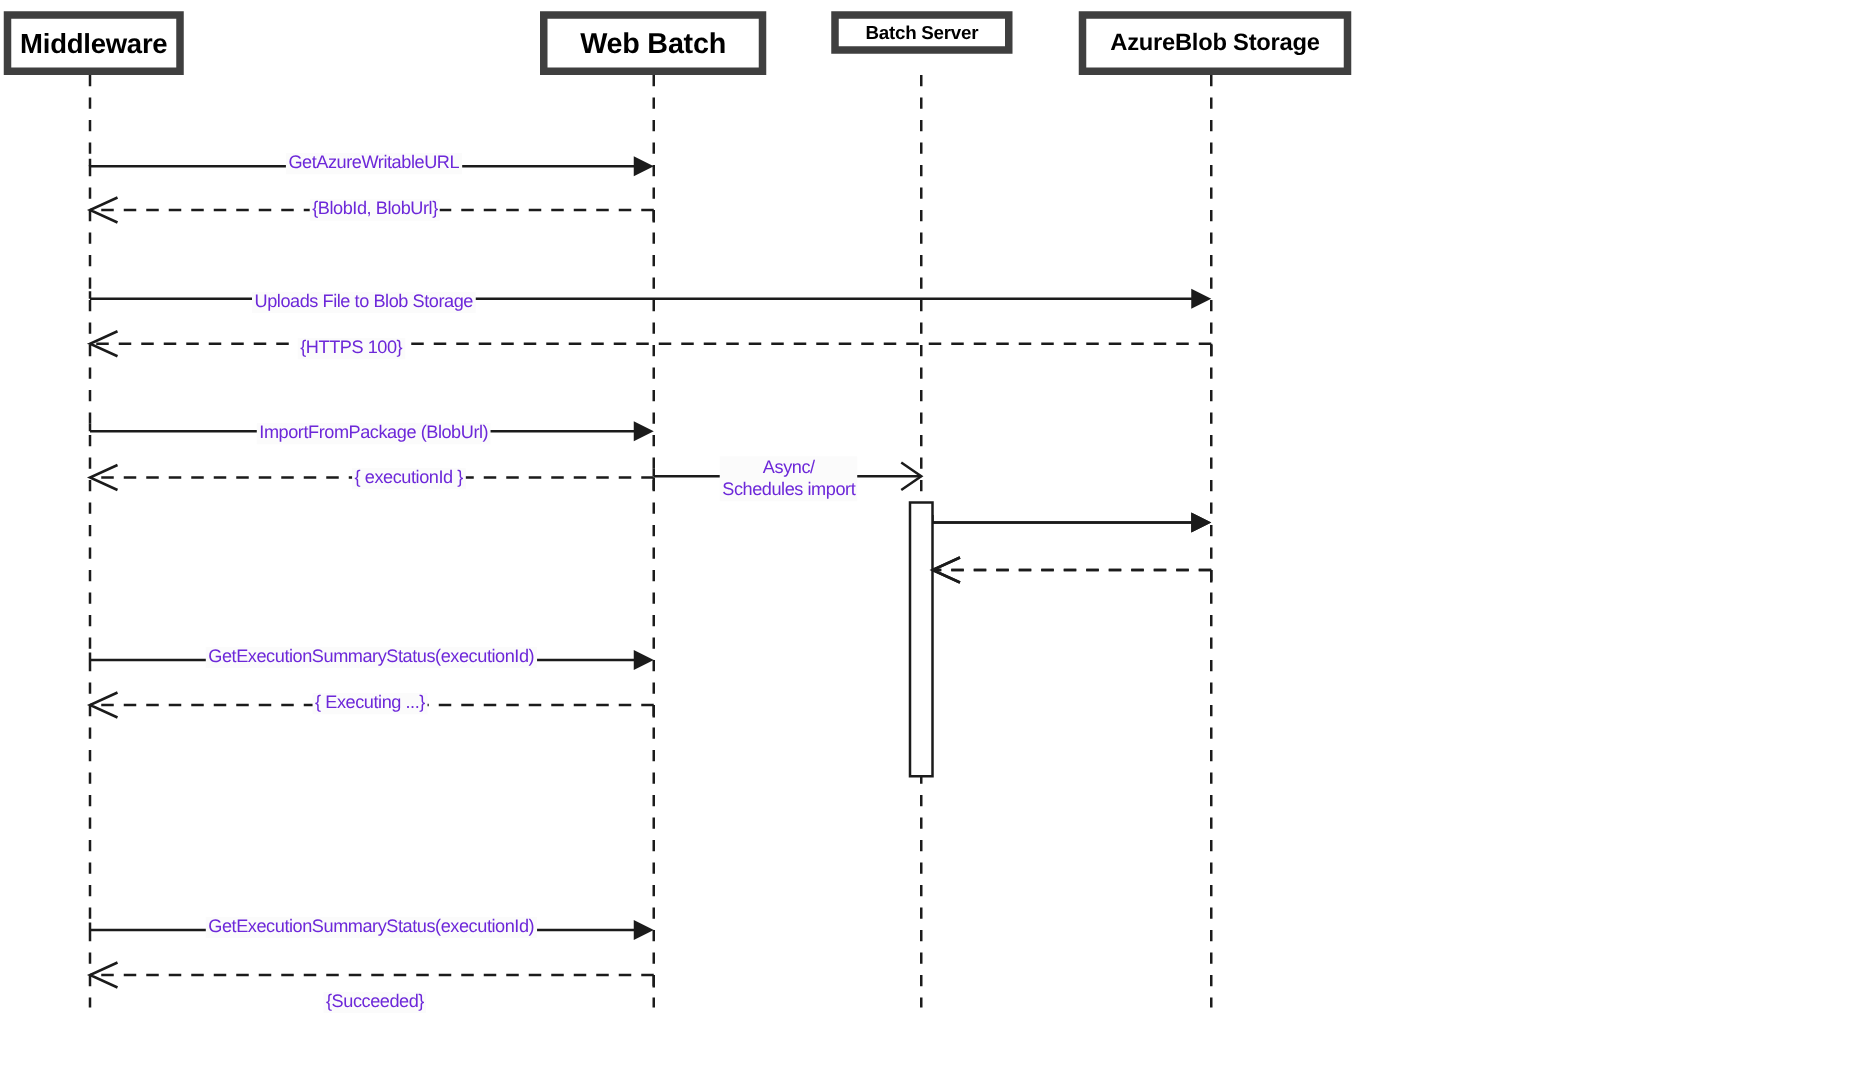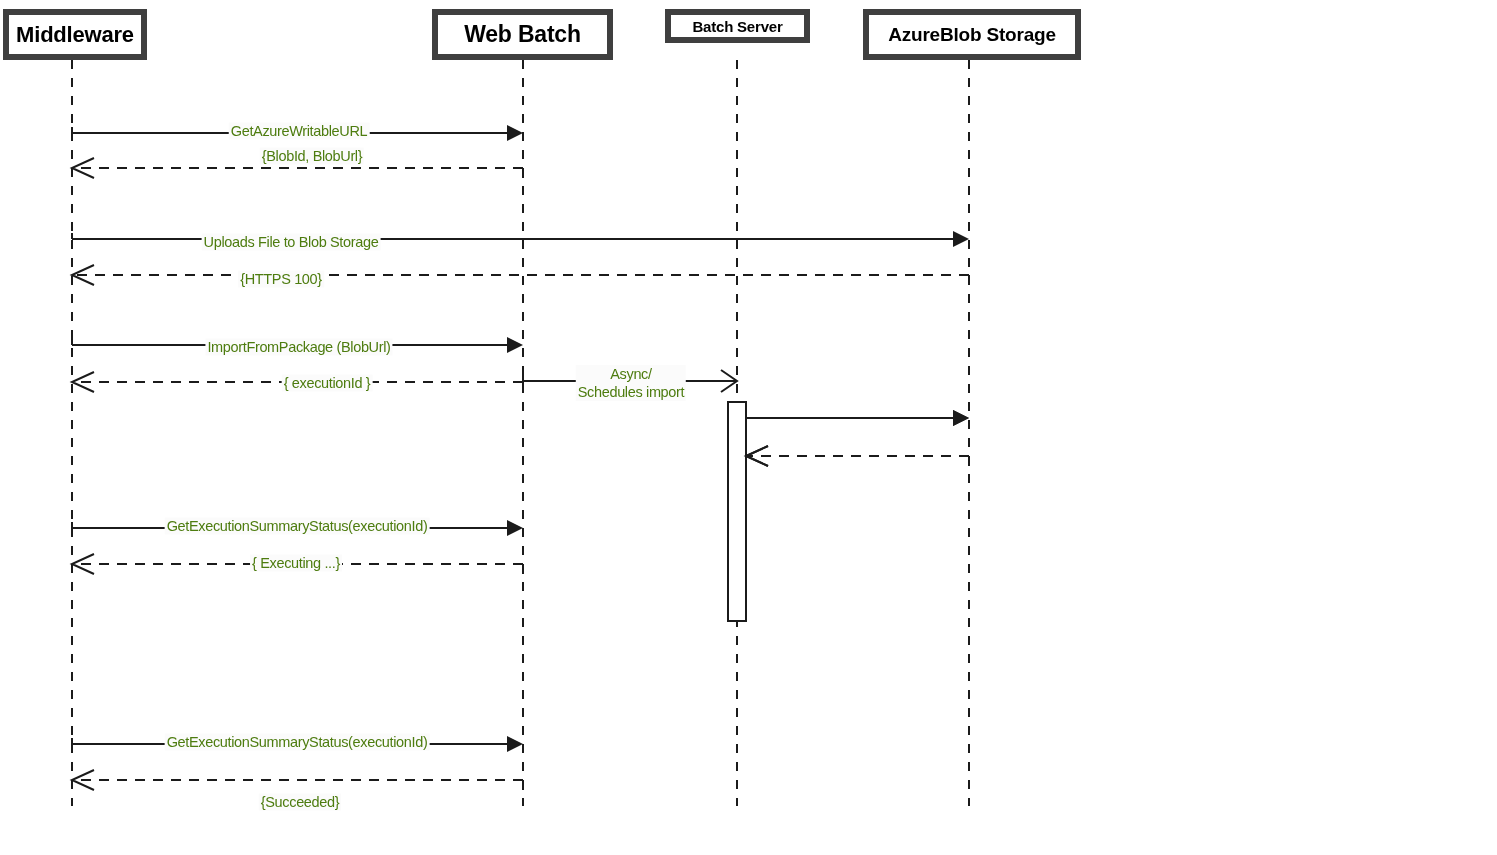--- a/index.html
+++ b/index.html
@@ -38,21 +38,21 @@
     justify-content: center;
     color: #000000;
     font-weight: bold;
     font-family: "Liberation Sans", sans-serif;
     letter-spacing: -0.2px;
     white-space: nowrap;
   }
   .msg-label {
     position: absolute;
     background: #fbfbfb;
-    color: #4d7c0f;
+    color: #6d28d9;
     font-family: "Liberation Sans", sans-serif;
     font-size: 14.5px;
     line-height: 17px;
     white-space: nowrap;
     transform: translate(-50%, -50%);
     padding: 0 2px;
     text-align: center;
     letter-spacing: -0.35px;
   }
   .msg-label.two-line {
@@ -161,21 +161,21 @@
       </div>
       <div class="participant-box" style="left: 665px; top: 9px; width: 145px; height: 34px; font-size: 15px; border-color: rgb(63, 63, 63);">
         <span>Batch Server</span>
       </div>
       <div class="participant-box" style="left: 863px; top: 9px; width: 218px; height: 51px; font-size: 19px; border-color: rgb(63, 63, 63);">
         <span>AzureBlob Storage</span>
       </div>
     </div>
   <div id="labels-layer">
       <div class="msg-label" style="left: 299px; top: 131px; background: rgb(251, 251, 251);">GetAzureWritableURL</div>
-      <div class="msg-label" style="left: 300px; top: 156px; background: rgb(251, 251, 251); margin-left: 12px;">{BlobId, BlobUrl}</div>
+      <div class="msg-label" style="left: 300px; top: 168px; background: rgb(251, 251, 251);">{BlobId, BlobUrl}</div>
       <div class="msg-label" style="left: 291px; top: 242px; background: rgb(251, 251, 251);">Uploads File to Blob Storage</div>
       <div class="msg-label" style="left: 281px; top: 279px; background: rgb(251, 251, 251);">{HTTPS 100}</div>
       <div class="msg-label" style="left: 299px; top: 347px; background: rgb(251, 251, 251);">ImportFromPackage (BlobUrl)</div>
       <div class="msg-label" style="left: 297px; top: 383px; background: rgb(251, 251, 251); margin-left: 30px;">{ executionId }</div>
       <div class="msg-label two-line" style="left: 631px; top: 383px; background: rgb(251, 251, 251);">Async/
 Schedules import</div>
       <div class="msg-label" style="left: 297px; top: 526px; background: rgb(251, 251, 251);">GetExecutionSummaryStatus(executionId)</div>
       <div class="msg-label" style="left: 296px; top: 563px; background: rgb(251, 251, 251);">{ Executing ...}</div>
       <div class="msg-label" style="left: 297px; top: 742px; background: rgb(251, 251, 251);">GetExecutionSummaryStatus(executionId)</div>
       <div class="msg-label" style="left: 300px; top: 802px; background: rgb(251, 251, 251);">{Succeeded}</div>

